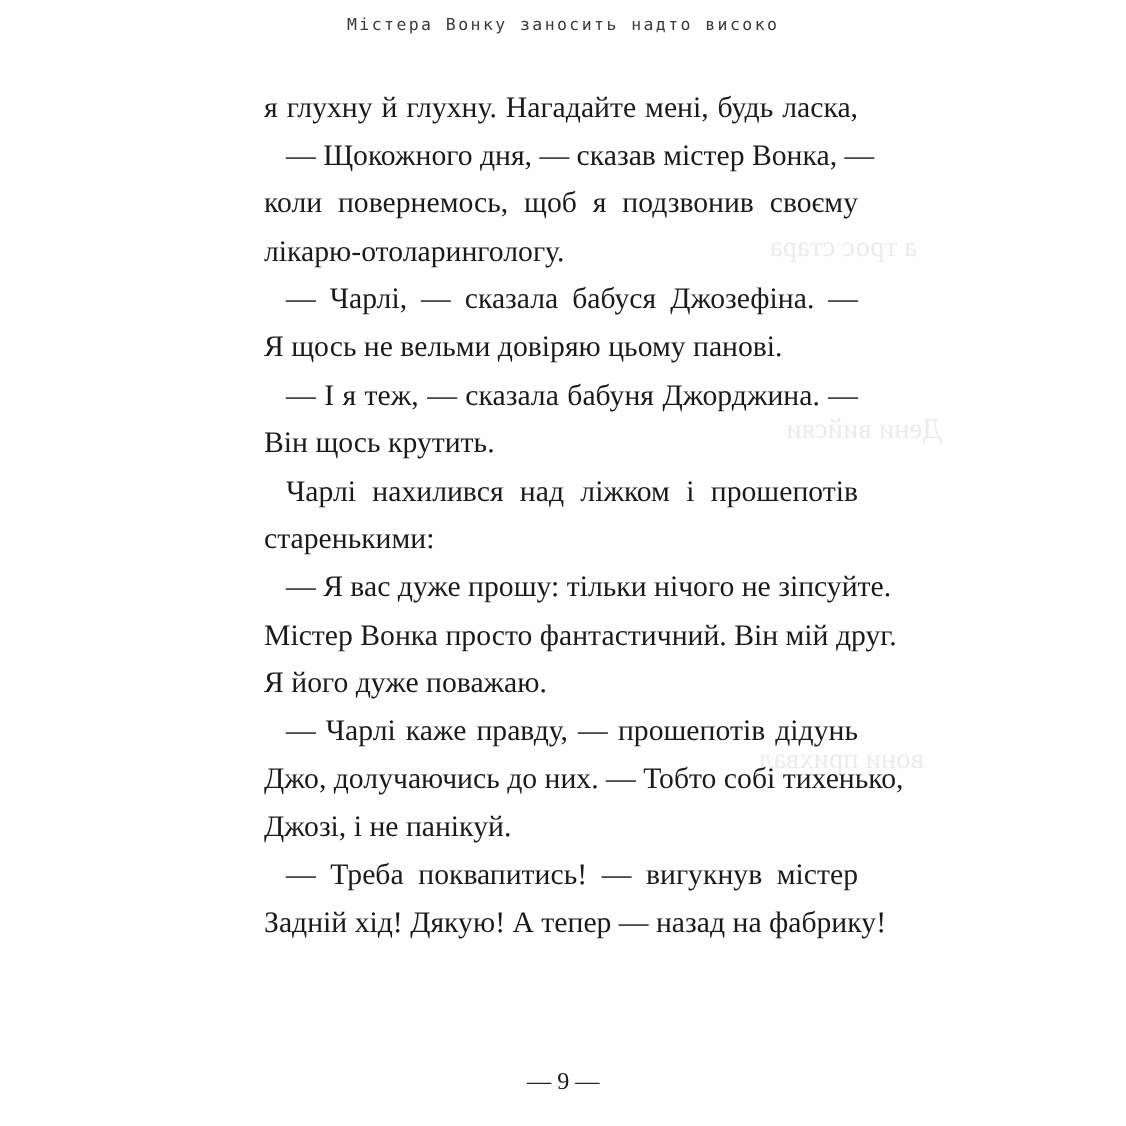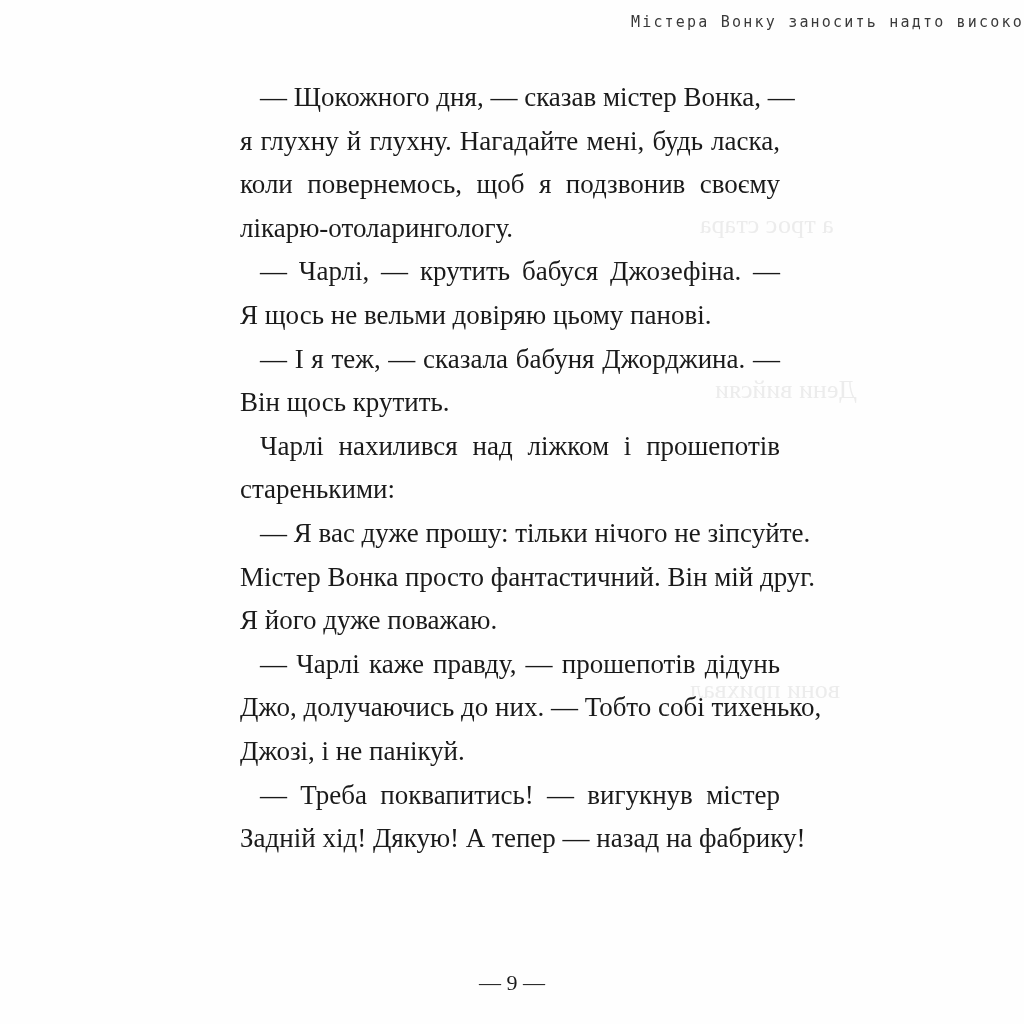--- a/index.html
+++ b/index.html
@@ -19,21 +19,21 @@
       left: 0; top: 0;
       width: 1024px;
       height: 1024px;
       background: #fefefe;
     }
     .running-head {
       position: absolute;
       top: 10px;
       left: 0;
       width: 1024px;
-      text-align: right;
+      text-align: center;
       font-family: "DejaVu Sans Mono", "Liberation Mono", monospace;
       font-size: 15px;
       letter-spacing: 2.2px;
       color: #3a3a3a;
       line-height: 24px;
     }
     .body-text {
       position: absolute;
       left: 240px;
       top: 76px;
@@ -83,26 +83,26 @@
 <div class="page">
 
   <div class="bleed" style="left:700px; top:210px;">а трос стара</div>
   <div class="bleed" style="left:715px; top:375px;">Дени вийсяи</div>
   <div class="bleed" style="left:690px; top:675px;">вони прихвал</div>
 
   <div class="running-head">Містера Вонку заносить надто високо</div>
 
   <div class="body-text">
 
+    <span class="line">я глухну й глухну. Нагадайте мені, будь ласка,</span>
     <span class="line indent">— Щокожного дня, — сказав містер Вонка, —</span>
-    <span class="line">я глухну й глухну. Нагадайте мені, будь ласка,</span>
     <span class="line">коли повернемось, щоб я подзвонив своєму</span>
     <span class="line last">лікарю-отоларингологу.</span>
 
-    <span class="line indent">— Чарлі, — крутить бабуся Джозефіна. —</span>
+    <span class="line indent">— Чарлі, — сказала бабуся Джозефіна. —</span>
     <span class="line last">Я щось не вельми довіряю цьому панові.</span>
 
     <span class="line indent">— І я теж, — сказала бабуня Джорджина. —</span>
     <span class="line last">Він щось крутить.</span>
 
     <span class="line indent">Чарлі нахилився над ліжком і прошепотів</span>
     <span class="line last">старенькими:</span>
 
     <span class="line indent">— Я вас дуже прошу: тільки нічого не зіпсуйте.</span>
     <span class="line">Містер Вонка просто фантастичний. Він мій друг.</span>

